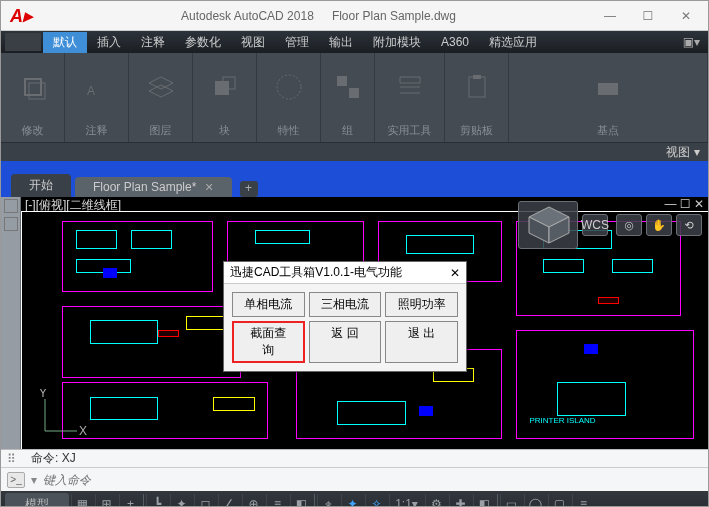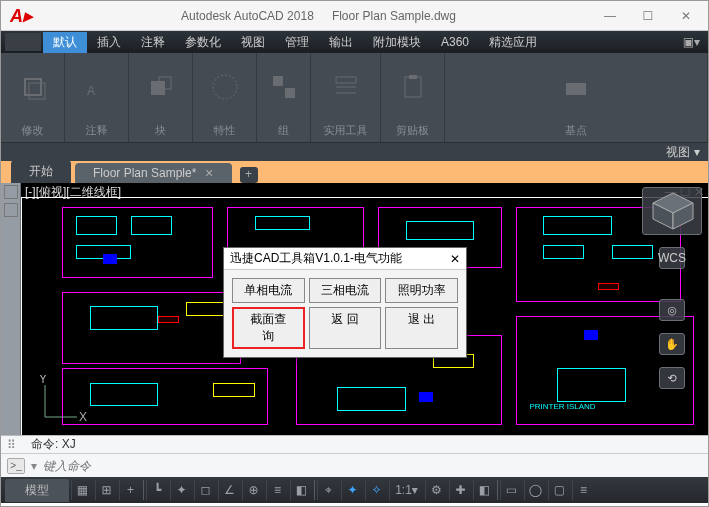--- a/index.html
+++ b/index.html
@@ -15,42 +15,42 @@
   .mb-item.active { background:#3f8fd8; color:#fff; }
   .mb-ext { margin-left:auto; display:flex; color:#aaa; }
   .mb-ext span { padding:2px 8px; }
   .ribbon { height:90px; background:#444b53; display:flex; border-bottom:1px solid #2a2d31; }
   .panel { border-right:1px solid #333940; display:flex; flex-direction:column; }
   .panel-body { flex:1; display:flex; align-items:center; justify-content:center; padding:4px 8px; }
   .bigbtn { display:flex; flex-direction:column; align-items:center; gap:4px; color:#7a8088; min-width:48px; }
   .bigbtn svg { opacity:.55; }
   .plabel { color:#888e96; text-align:center; font-size:11px; padding:2px 0 4px; }
   .viewsel { height:18px; background:#3a4047; display:flex; align-items:center; justify-content:flex-end; padding-right:8px; color:#ccc; font-size:11px; gap:4px; }
-  .tabs { height:22px; background:#fdba74; display:flex; align-items:flex-end; padding-left:10px; }
+  .tabs { height:36px; background:#1d4ed8; display:flex; align-items:flex-end; padding-left:10px; }
   .tab { padding:3px 18px; font-size:12px; background:#3a4047; color:#ccc; border-top-left-radius:4px; border-top-right-radius:4px; margin-right:4px; display:flex; align-items:center; gap:8px; }
   .tab.active { background:#5a626a; }
   .tab .x { font-size:11px; color:#aaa; }
   .addtab { width:18px; height:16px; background:#3a4047; border-radius:3px; color:#aaa; text-align:center; line-height:15px; margin-left:4px; }
   .main { position:relative; height:252px; background:#000; display:flex; }
   .vbar { width:20px; background:#969ca3; border-right:1px solid #6b7076; display:flex; flex-direction:column; align-items:center; }
   .vbar span { width:14px; height:14px; border:1px solid #777; margin:2px 0; }
   .canvas { flex:1; position:relative; overflow:hidden; background:#000; }
-  .topstrip { position:absolute; top:0; left:0; right:0; height:18px; display:flex; align-items:center; justify-content:space-between; padding:0 4px; color:#ddd; font-size:11px; }
+  .topstrip { position:absolute; top:0; left:0; right:0; height:18px; display:flex; justify-content:space-between; padding:0 4px; color:#ddd; font-size:11px; }
   .topstrip .r a { color:#ccc; margin-left:6px; }
   .fp { position:absolute; top:14px; left:0; right:0; bottom:0; }
   .room { position:absolute; border:1px solid #f0f; background:transparent; }
   .wall { position:absolute; background:#fff; }
   .obj-c { position:absolute; border:1px solid #0ff; }
   .obj-y { position:absolute; border:1px solid #ff0; }
   .obj-r { position:absolute; border:1px solid #f00; background:#200; }
   .obj-b { position:absolute; background:#00f; }
   .txt { position:absolute; font-size:8px; color:#0ff; }
   .ucs { position:absolute; bottom:10px; left:16px; color:#888; font-size:10px; }
   .ucs svg { display:block; }
-  .navtools { position:absolute; top:4px; right:6px; display:flex; flex-direction:column; align-items:center; gap:12px; }
+  .navtools { position:absolute; top:4px; right:6px; display:flex; flex-direction:row; align-items:center; gap:4px; }
   .nt { background:rgba(60,65,72,.85); border:1px solid #6a6f75; border-radius:3px; color:#ccc; display:flex; align-items:center; justify-content:center; }
   .nt.sq { width:26px; height:22px; font-size:11px; }
   .vcube { width:60px; height:48px; }
   .dialog { position:absolute; top:64px; left:202px; width:244px; background:#f4f4f4; border:1px solid #666; box-shadow:2px 2px 6px rgba(0,0,0,.4); }
   .dlgtitle { height:22px; background:#fff; border-bottom:1px solid #ccc; display:flex; align-items:center; justify-content:space-between; padding:0 6px; font-size:12px; }
   .dlgbody { padding:8px; display:grid; grid-template-columns:1fr 1fr 1fr; gap:4px; }
   .dbtn { border:1px solid #888; background:#efefef; text-align:center; padding:3px 0; font-size:12px; }
   .dbtn.hl { border:2px solid #e22; padding:2px 16px; }
   .cmdhist { height:18px; background:#f4f6f8; color:#333; font-size:12px; padding:2px 6px; border-top:1px solid #bbb; display:flex; align-items:center; gap:8px;}
   .cmdhandle { width:16px; color:#888; }
@@ -111,20 +111,31 @@
     </div>
   <div class="panel" style="width:64px">
       <div class="panel-body">
         <div class="bigbtn">
           <svg width="28" height="28">
             <text x="4" y="22" font-size="22" fill="#888">A</text>
           </svg>
         </div>
       </div>
       <div class="plabel">注释</div>
+    </div>
+  <div class="panel" style="width:64px">
+      <div class="panel-body">
+        <div class="bigbtn">
+          <svg width="28" height="28">
+            <polygon points="14,4 26,10 14,16 2,10" fill="none" stroke="#888"></polygon>
+            <polygon points="14,12 26,18 14,24 2,18" fill="none" stroke="#888"></polygon>
+          </svg>
+        </div>
+      </div>
+      <div class="plabel">图层</div>
     </div>
   <div class="panel" style="width:64px">
       <div class="panel-body">
         <div class="bigbtn">
           <svg width="28" height="28">
             <rect x="4" y="8" width="14" height="14" fill="#888"></rect>
             <rect x="12" y="4" width="12" height="12" fill="none" stroke="#888"></rect>
           </svg>
         </div>
       </div>

